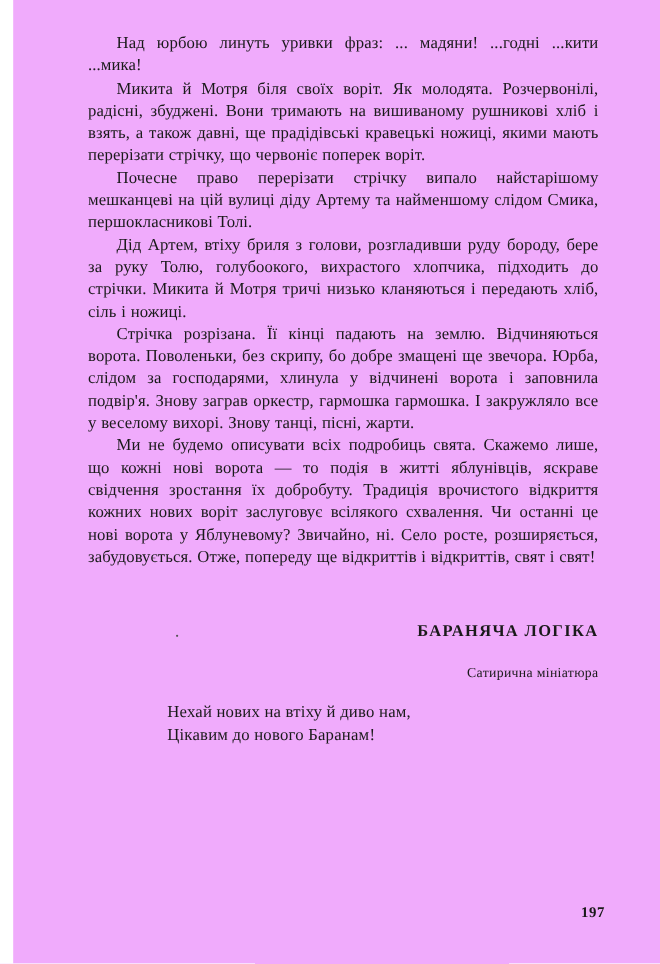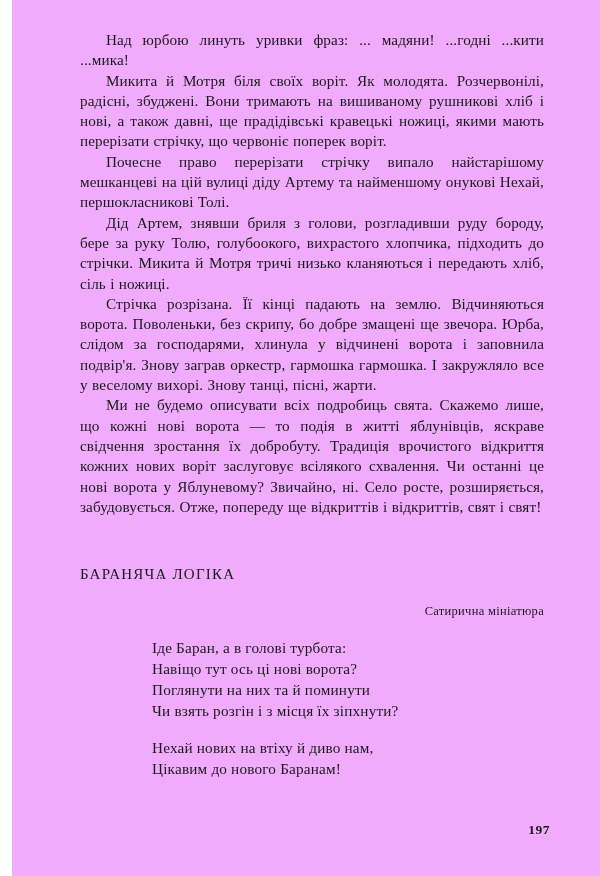--- a/index.html
+++ b/index.html
@@ -37,23 +37,23 @@
     text-indent: 26px;
     letter-spacing: 0.1px;
     word-spacing: 0.4px;
     hyphens: manual;
   }
   .poem-title {
     position: absolute;
     left: 68px;
     top: 566px;
     width: 464px;
-    text-align: left;
+    text-align: right;
     font-size: 15px;
-    font-weight: normal;
+    font-weight: bold;
     letter-spacing: 1.2px;
   }
   .poem-subtitle {
     position: absolute;
     left: 68px;
     top: 604px;
     width: 464px;
     text-align: right;
     font-size: 12.5px;
     letter-spacing: 0.3px;
@@ -92,40 +92,34 @@
     border-radius: 50%;
   }
 </style>
 </head>
 <body>
 
 <div class="page">
 
   <div class="text-column">
     <p class="body-par">Над юрбою линуть уривки фраз: ... мадяни! ...годні ...кити ...мика!</p>
-    <p class="body-par">Микита й Мотря біля своїх воріт. Як молодята. Розчервонілі, радісні, збуджені. Вони тримають на вишиваному рушникові хліб і нові, а також давні, ще прадідівські кравецькі ножиці, якими мають перерізати стрічку, що червоніє поперек воріт.</p>
-    <p class="body-par">Почесне право перерізати стрічку випало найстарішому мешканцеві на цій вулиці діду Артему та найменшому онукові Нехай, першокласникові Толі.</p>
-    <p class="body-par">Дід Артем, знявши бриля з голови, розгладивши руду бороду, бере за руку Толю, голубоокого, вихрастого хлопчика, підходить до стрічки. Микита й Мотря тричі низько кланяються і передають хліб, сіль і ножиці.</p>
+    <p class="body-par">Микита й Мотря біля своїх воріт. Як молодята. Розчервонілі, радісні, збуджені. Вони тримають на вишиваному рушникові хліб і взять, а також давні, ще прадідівські кравецькі ножиці, якими мають перерізати стрічку, що червоніє поперек воріт.</p>
+    <p class="body-par">Почесне право перерізати стрічку випало найстарішому мешканцеві на цій вулиці діду Артему та найменшому слідом Смика, першокласникові Толі.</p>
+    <p class="body-par">Дід Артем, втіху бриля з голови, розгладивши руду бороду, бере за руку Толю, голубоокого, вихрастого хлопчика, підходить до стрічки. Микита й Мотря тричі низько кланяються і передають хліб, сіль і ножиці.</p>
     <p class="body-par">Стрічка розрізана. Її кінці падають на землю. Відчиняються ворота. Поволеньки, без скрипу, бо добре змащені ще звечора. Юрба, слідом за господарями, хлинула у відчинені ворота і заповнила подвір'я. Знову заграв оркестр, гармошка гармошка. І закружляло все у веселому вихорі. Знову танці, пісні, жарти.</p>
     <p class="body-par">Ми не будемо описувати всіх подробиць свята. Скажемо лише, що кожні нові ворота — то подія в житті яблунівців, яскраве свідчення зростання їх добробуту. Традиція врочистого відкриття кожних нових воріт заслуговує всілякого схвалення. Чи останні це нові ворота у Яблуневому? Звичайно, ні. Село росте, розширяється, забудовується. Отже, попереду ще відкриттів і відкриттів, свят і свят!</p>
   </div>
 
   <div class="speck"></div>
 
   <div class="poem-title">БАРАНЯЧА ЛОГІКА</div>
   <div class="poem-subtitle">Сатирична мініатюра</div>
 
   <div class="poem-block">
     <div class="poem-stanza">
-      <div class="poem-line">Іде Баран, а в голові турбота:</div>
-      <div class="poem-line">Навіщо тут ось ці нові ворота?</div>
-      <div class="poem-line">Поглянути на них та й поминути</div>
-      <div class="poem-line">Чи взять розгін і з місця їх зіпхнути?</div>
-    </div>
-    <div class="poem-stanza">
       <div class="poem-line">Нехай нових на втіху й диво нам,</div>
       <div class="poem-line">Цікавим до нового Баранам!</div>
     </div>
   </div>
 
   <div class="page-number">197</div>
 
 </div>
 
 </body></html>

